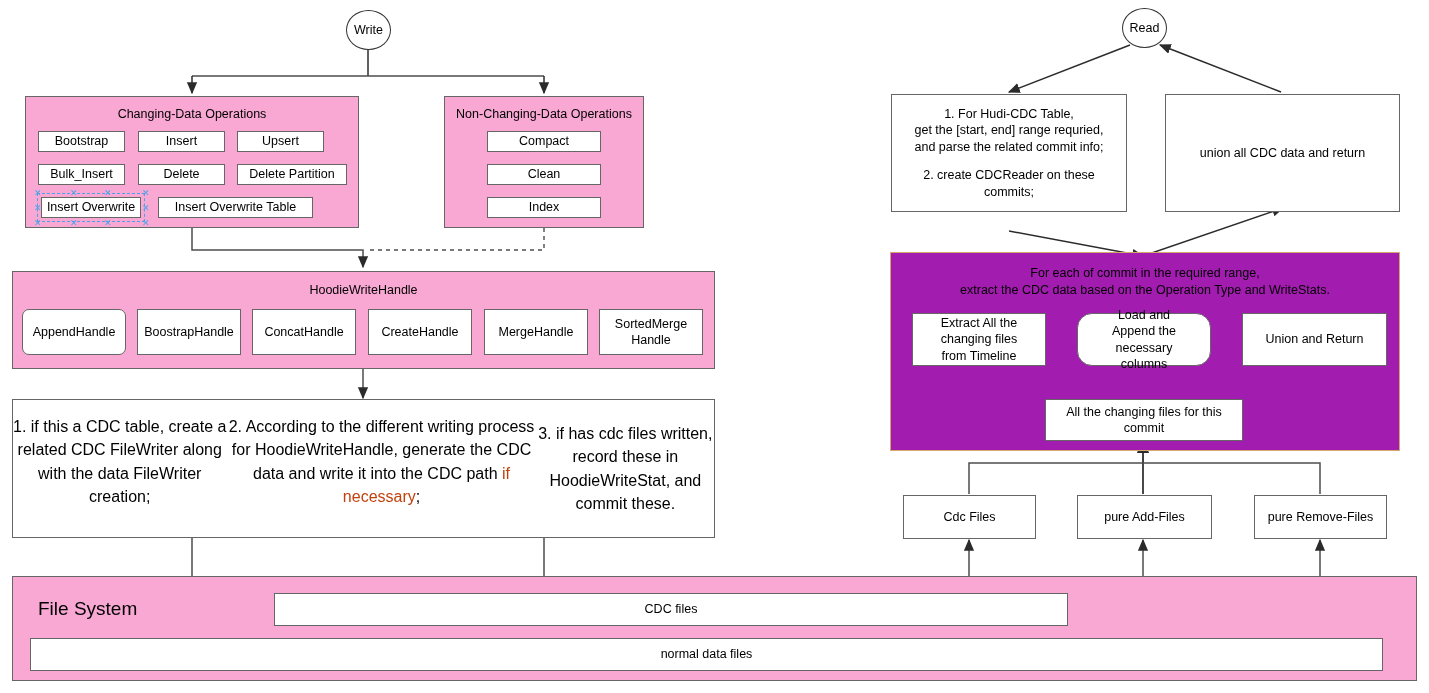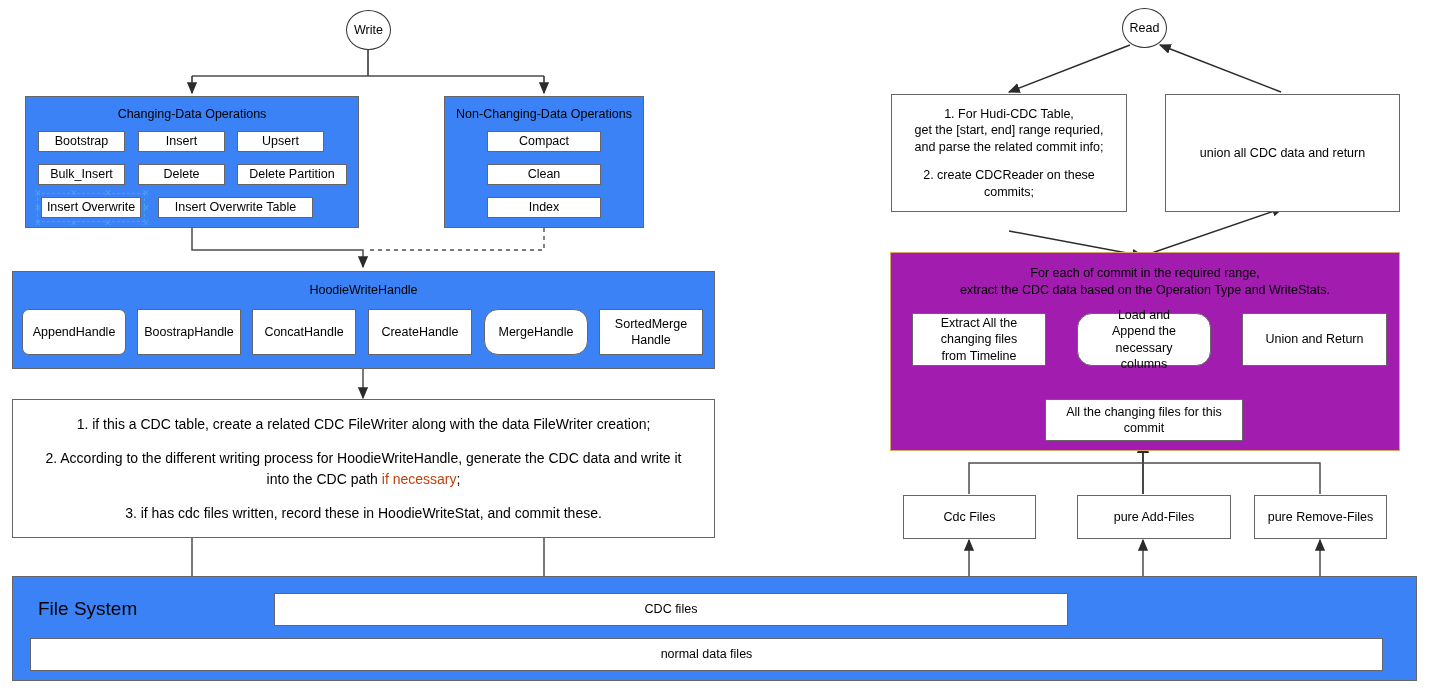--- a/index.html
+++ b/index.html
@@ -35,21 +35,21 @@
     text-align: center;
     background: #ffffff;
     border: 1.6px solid #666666;
     font-size: 12.5px;
     line-height: 1.32;
     color: #000000;
   }
   .group {
     position: absolute;
     box-sizing: border-box;
-    background: #3b82f6;
+    background: #f9a8d4;
     border: 1.6px solid #666666;
   }
   .group-title {
     position: absolute;
     left: 0;
     right: 0;
     text-align: center;
     font-size: 12.5px;
     color: #000000;
   }
@@ -78,24 +78,23 @@
     font-size: 12.5px;
     line-height: 1.35;
     color: #000000;
   }
   .textblock {
     position: absolute;
     box-sizing: border-box;
     background: #ffffff;
     border: 1.6px solid #666666;
     display: flex;
-    flex-direction: column;
     align-items: center;
     justify-content: center;
-    font-size: 14px;
+    font-size: 16px;
     line-height: 1.45;
   }
   .textblock p {
     margin: 0 0 14px 0;
     text-align: center;
     max-width: 94%;
   }
   .textblock p:last-child { margin-bottom: 0; }
   .red { color: #c2410c; }
   .fs-label {
@@ -244,21 +243,21 @@
   </div>
   <div class="node" style="left:137px; top:309px; width:104px; height:46px;">
     <span>BoostrapHandle</span>
   </div>
   <div class="node" style="left:368px; top:309px; width:104px; height:46px;">
     <span>CreateHandle</span>
   </div>
   <div class="node" style="left:252px; top:309px; width:104px; height:46px;">
     <span>ConcatHandle</span>
   </div>
-  <div class="node" style="left:484px; top:309px; width:104px; height:46px;border-radius:14px;">
+  <div class="node" style="left:484px; top:309px; width:104px; height:46px;">
     <span>MergeHandle</span>
   </div>
   <div class="node" style="left:599px; top:309px; width:104px; height:46px; padding:0 6px;">
     <span>SortedMerge Handle</span>
   </div>
 
   <div class="textblock" style="left:12px; top:399px; width:703px; height:139px;">
     <p>1. if this a CDC table, create a related CDC FileWriter along with the data FileWriter creation;</p>
     <p><span>2. According to the different writing process for HoodieWriteHandle, generate the CDC data and write it into the CDC path </span><span class="red">if necessary</span><span>;</span></p>
     <p>3. if has cdc files written, record these in HoodieWriteStat, and commit these.</p>
@@ -305,20 +304,20 @@
   <div class="node" style="left:1242px; top:313px; width:145px; height:53px; padding:0 6px;">
     <span>Union and Return</span>
   </div>
   <div class="node" style="left:1045px; top:399px; width:198px; height:42px; padding:0 8px;">
     <span>All the changing files for this commit</span>
   </div>
 
   <div class="node" style="left:903px; top:495px; width:133px; height:44px;">
     <span>Cdc Files</span>
   </div>
-  <div class="node" style="left:1077px; top:495px; width:154px; height:44px;">
+  <div class="node" style="left:1077px; top:495px; width:135px; height:44px;">
     <span>pure Add-Files</span>
   </div>
   <div class="node" style="left:1254px; top:495px; width:133px; height:44px;">
     <span>pure Remove-Files</span>
   </div>
 
 </div>
 
 </body></html>

